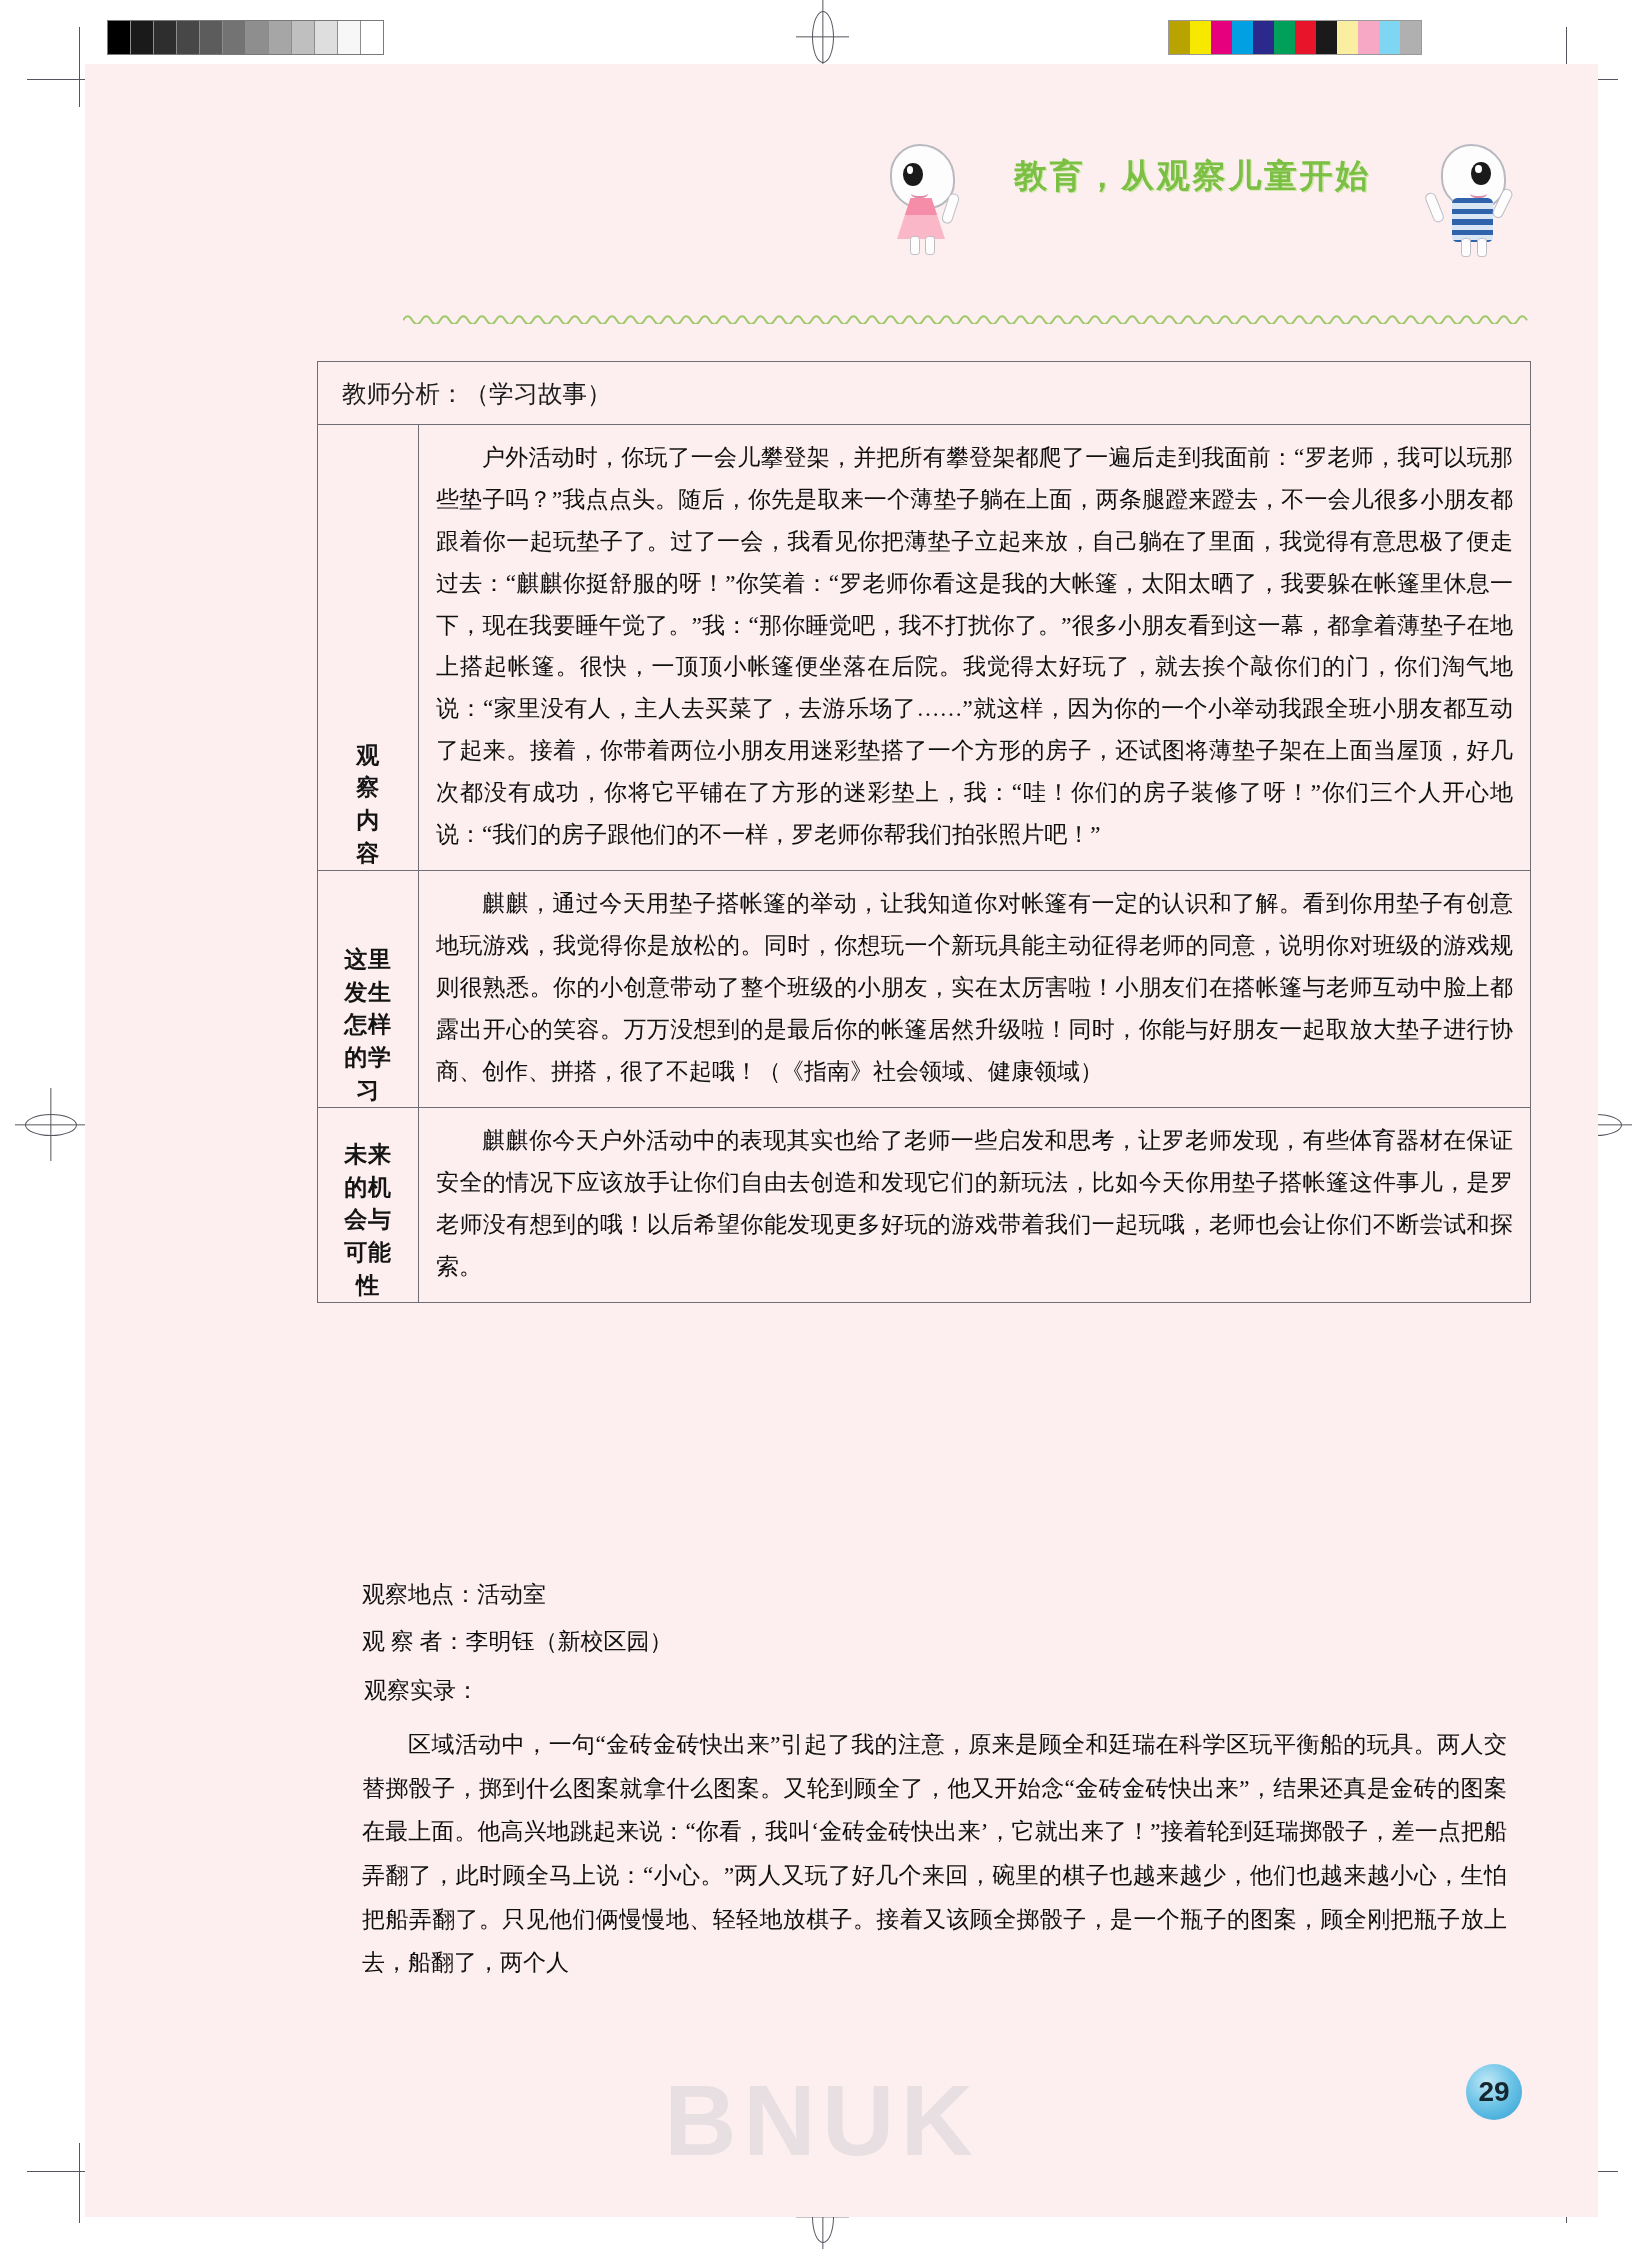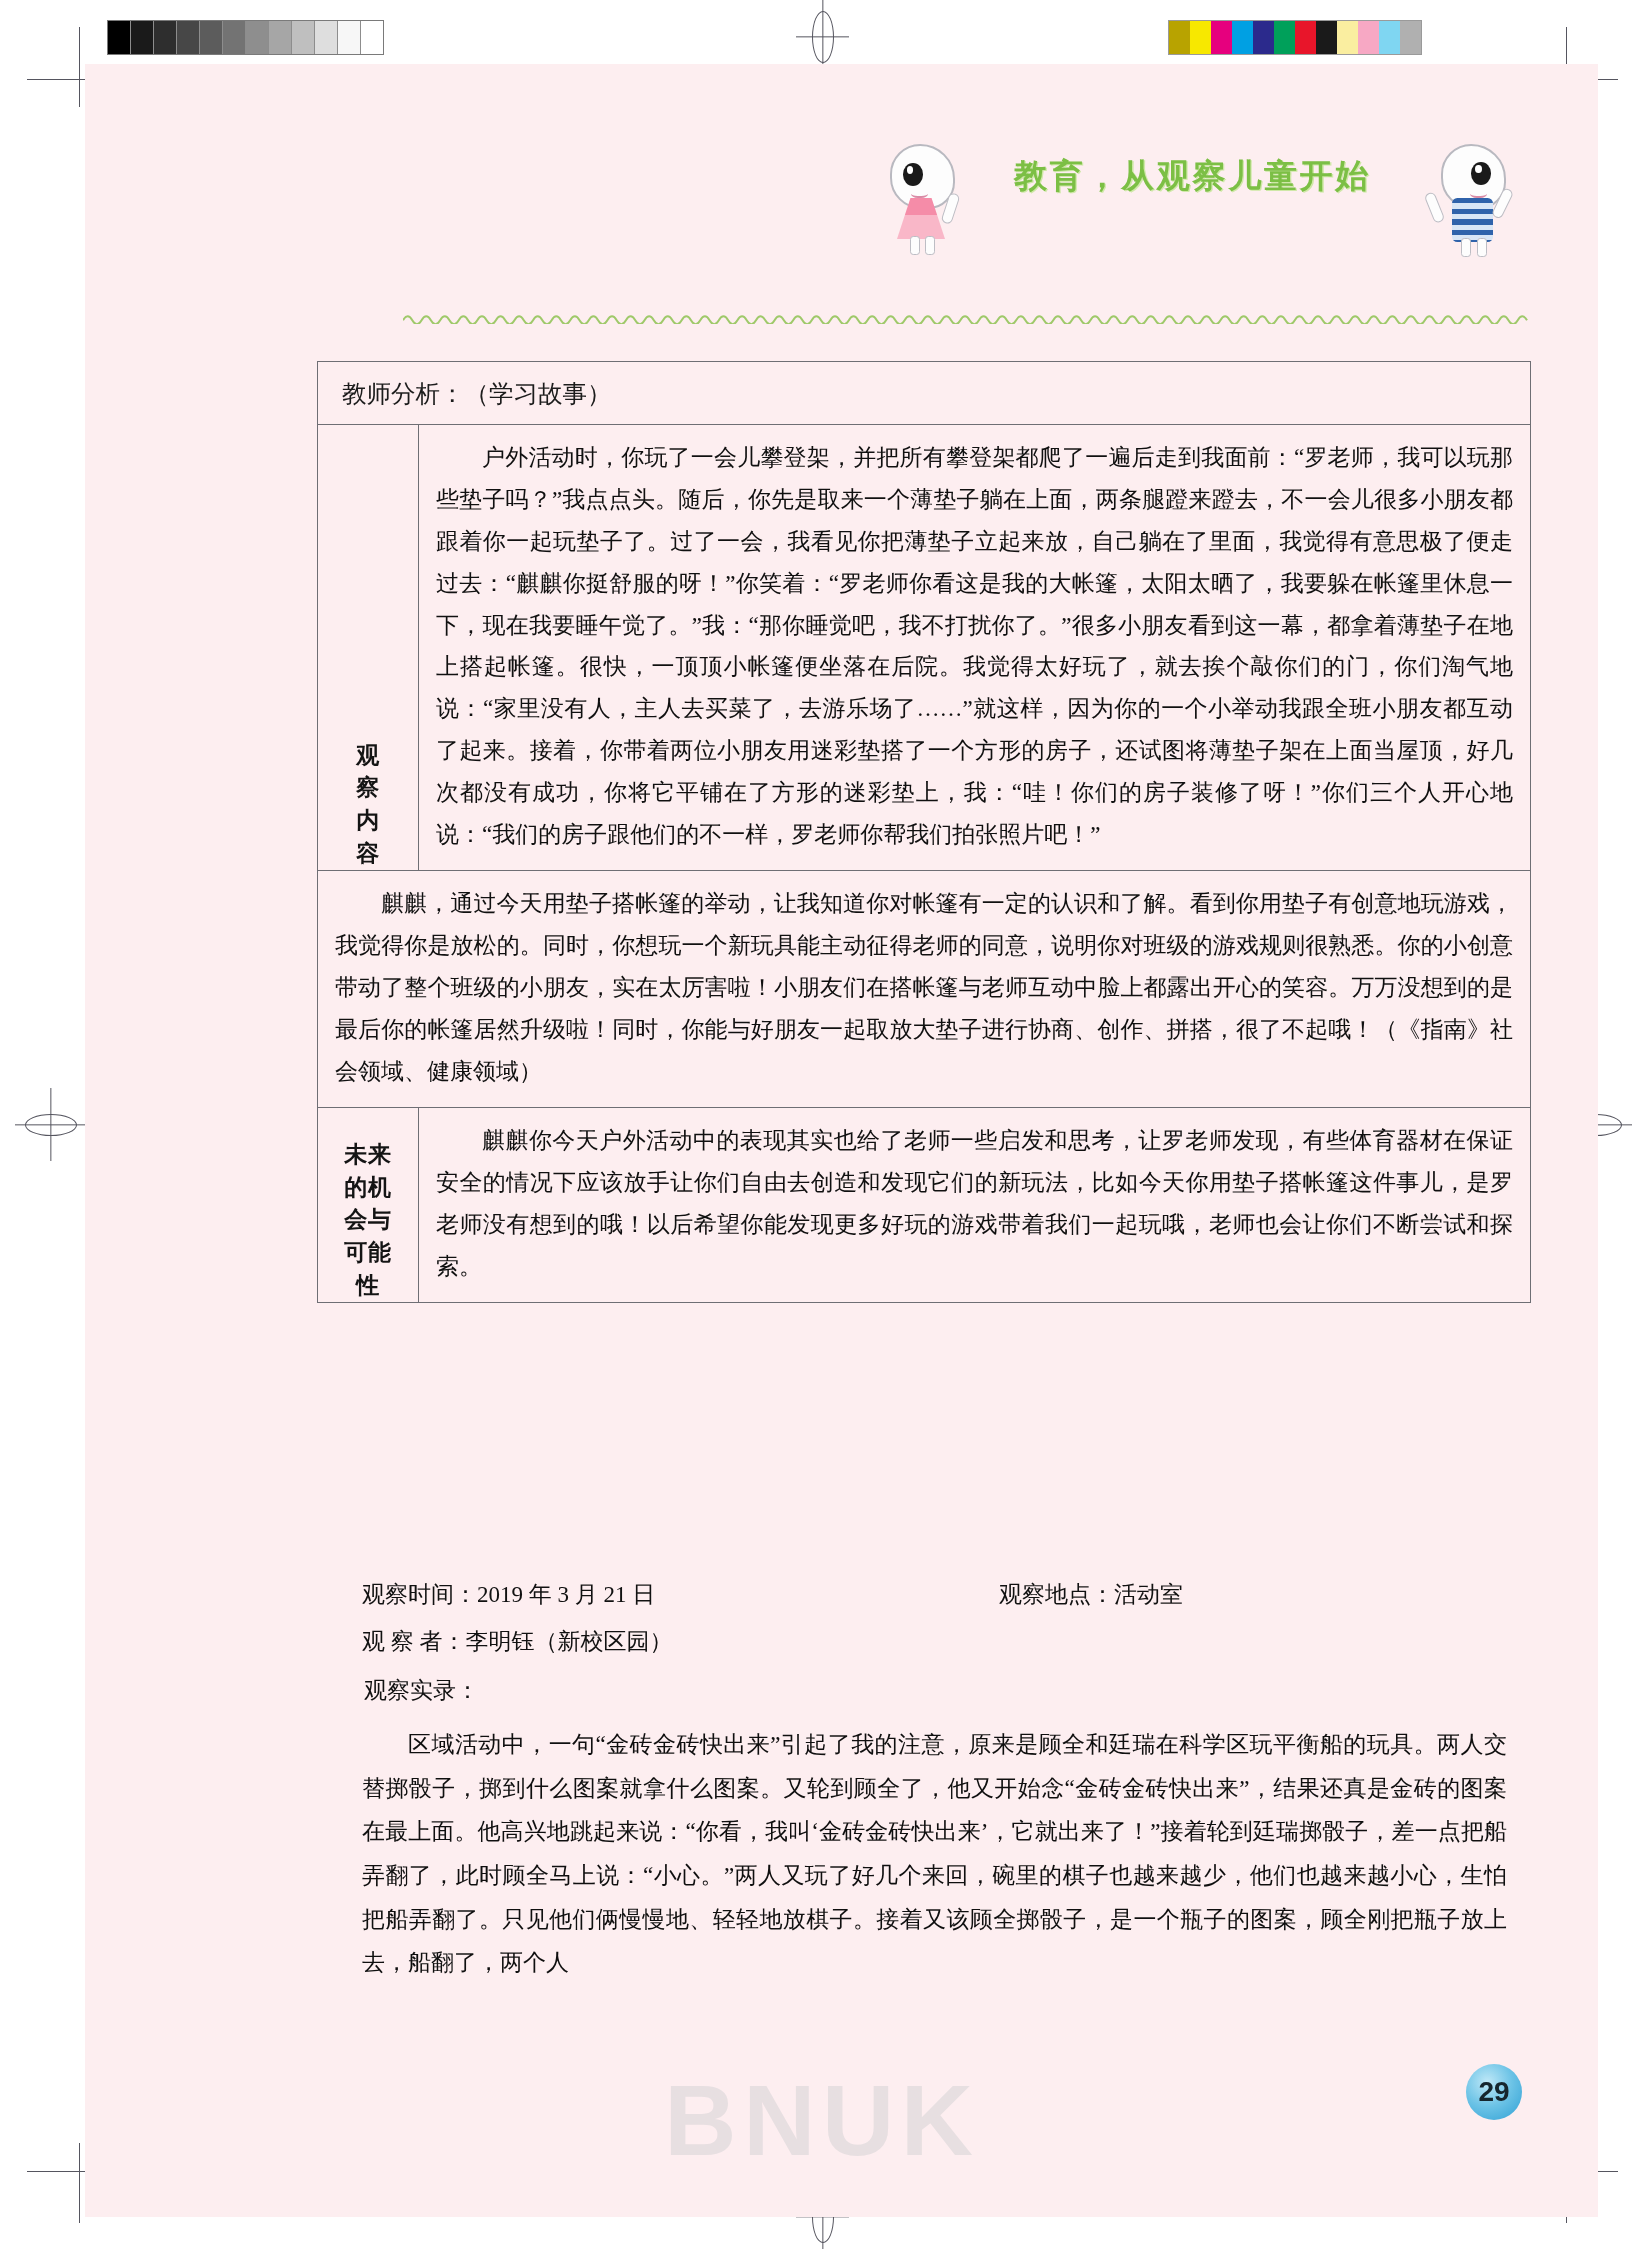--- a/index.html
+++ b/index.html
@@ -262,37 +262,37 @@
     <div class="t-head">教师分析：（学习故事）</div>
 
     <div class="t-row">
       <div class="t-label vertical">
         <div class="lbl-inner">观察内容</div>
       </div>
       <div class="t-body">户外活动时，你玩了一会儿攀登架，并把所有攀登架都爬了一遍后走到我面前：“罗老师，我可以玩那些垫子吗？”我点点头。随后，你先是取来一个薄垫子躺在上面，两条腿蹬来蹬去，不一会儿很多小朋友都跟着你一起玩垫子了。过了一会，我看见你把薄垫子立起来放，自己躺在了里面，我觉得有意思极了便走过去：“麒麒你挺舒服的呀！”你笑着：“罗老师你看这是我的大帐篷，太阳太晒了，我要躲在帐篷里休息一下，现在我要睡午觉了。”我：“那你睡觉吧，我不打扰你了。”很多小朋友看到这一幕，都拿着薄垫子在地上搭起帐篷。很快，一顶顶小帐篷便坐落在后院。我觉得太好玩了，就去挨个敲你们的门，你们淘气地说：“家里没有人，主人去买菜了，去游乐场了……”就这样，因为你的一个小举动我跟全班小朋友都互动了起来。接着，你带着两位小朋友用迷彩垫搭了一个方形的房子，还试图将薄垫子架在上面当屋顶，好几次都没有成功，你将它平铺在了方形的迷彩垫上，我：“哇！你们的房子装修了呀！”你们三个人开心地说：“我们的房子跟他们的不一样，罗老师你帮我们拍张照片吧！”</div>
     </div>
 
     <div class="t-row">
+      <div class="t-label">
+        <div class="lbl-inner" style="width:70px;">这里发生怎样的学习</div>
+      </div>
       <div class="t-body">麒麒，通过今天用垫子搭帐篷的举动，让我知道你对帐篷有一定的认识和了解。看到你用垫子有创意地玩游戏，我觉得你是放松的。同时，你想玩一个新玩具能主动征得老师的同意，说明你对班级的游戏规则很熟悉。你的小创意带动了整个班级的小朋友，实在太厉害啦！小朋友们在搭帐篷与老师互动中脸上都露出开心的笑容。万万没想到的是最后你的帐篷居然升级啦！同时，你能与好朋友一起取放大垫子进行协商、创作、拼搭，很了不起哦！（《指南》社会领域、健康领域）</div>
     </div>
 
     <div class="t-row">
       <div class="t-label">
         <div class="lbl-inner" style="width:70px;">未来的机会与可能性</div>
       </div>
       <div class="t-body">麒麒你今天户外活动中的表现其实也给了老师一些启发和思考，让罗老师发现，有些体育器材在保证安全的情况下应该放手让你们自由去创造和发现它们的新玩法，比如今天你用垫子搭帐篷这件事儿，是罗老师没有想到的哦！以后希望你能发现更多好玩的游戏带着我们一起玩哦，老师也会让你们不断尝试和探索。</div>
     </div>
   </div>
 
 
   <div id="meta-block">
     <div class="meta-row">
-      <div class="meta-cell left">
-        <span>观察时间：</span><span>2019 年 3 月 21 日</span>
-      </div>
       <div class="meta-cell">
         <span>观察地点：</span><span>活动室</span>
       </div>
     </div>
     <div class="meta-row">
       <div class="meta-cell">
         <span>观 察 者：</span><span>李明钰（新校区园）</span>
       </div>
     </div>
   </div>

